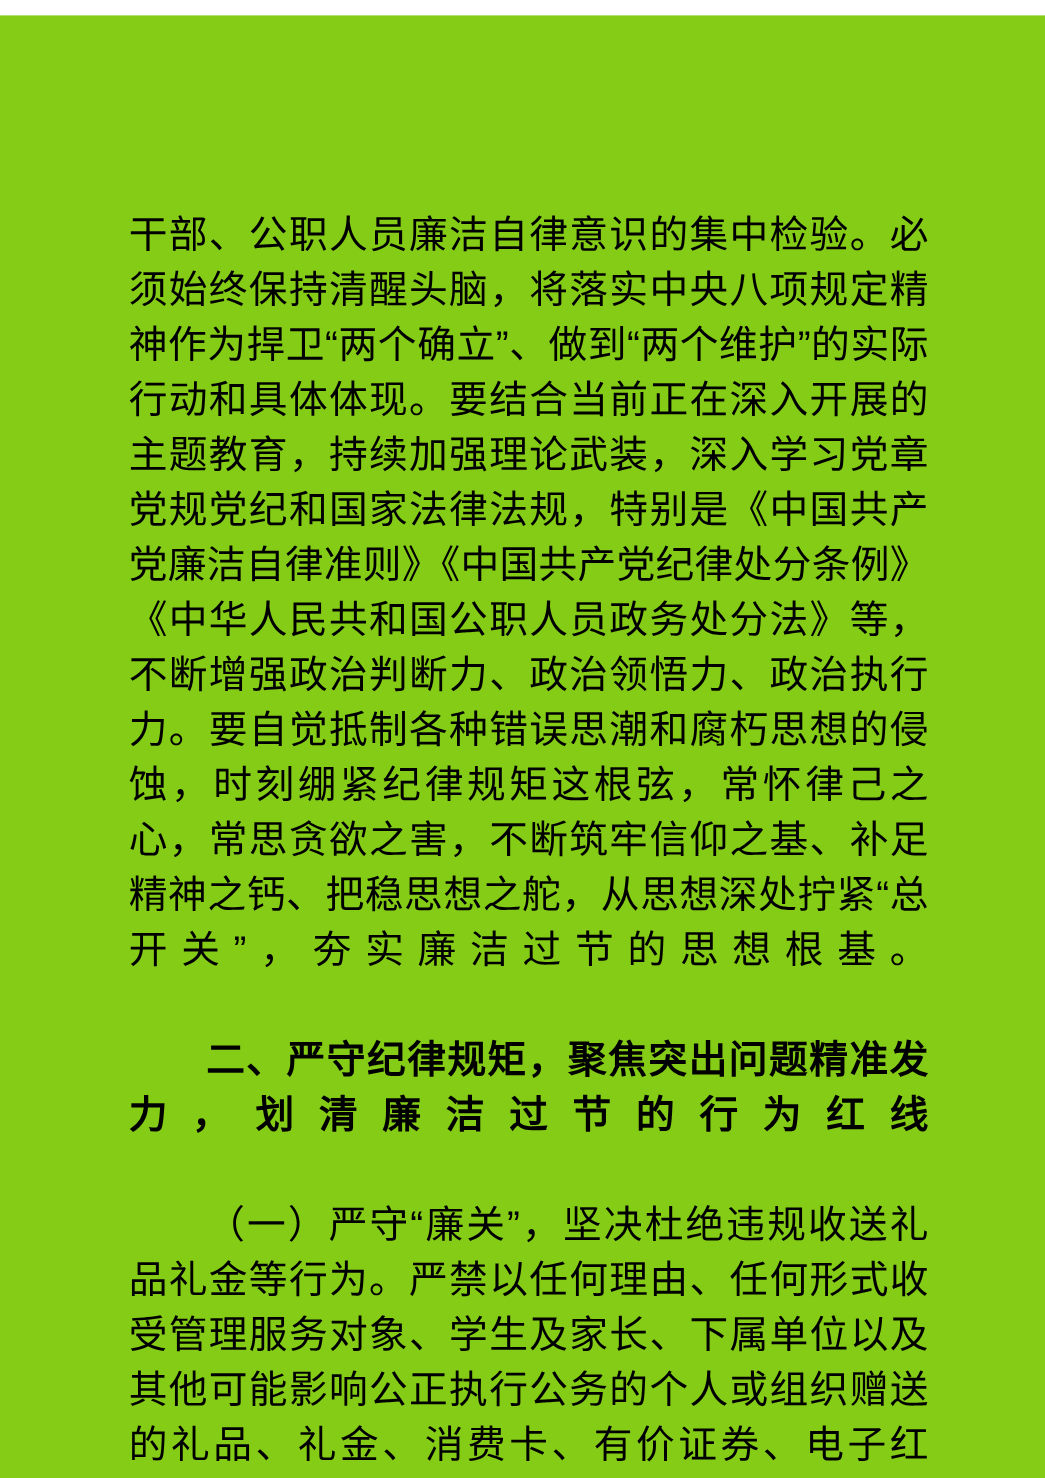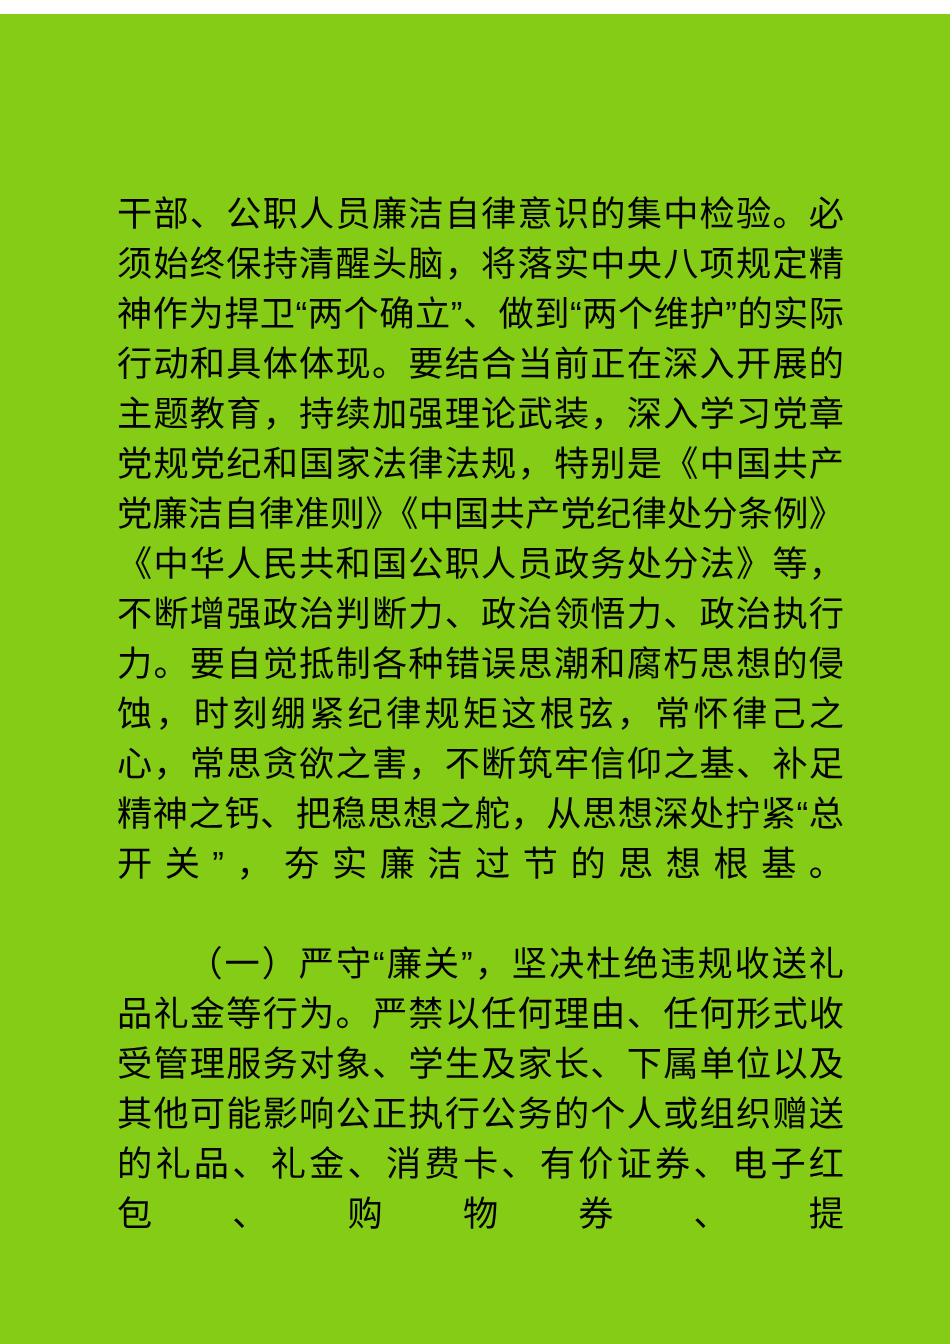--- a/index.html
+++ b/index.html
@@ -67,18 +67,19 @@
   }
 </style>
 </head>
 <body>
 
 <div class="page">
   <div class="doc-body">
 
     <p class="para continuation">干部、公职人员廉洁自律意识的集中检验。必须始终保持清醒头脑，将落实中央八项规定精神作为捍卫“两个确立”、做到“两个维护”的实际行动和具体体现。要结合当前正在深入开展的主题教育，持续加强理论武装，深入学习党章党规党纪和国家法律法规，特别是《中国共产党廉洁自律准则》《中国共产党纪律处分条例》《中华人民共和国公职人员政务处分法》等，不断增强政治判断力、政治领悟力、政治执行力。要自觉抵制各种错误思潮和腐朽思想的侵蚀，时刻绷紧纪律规矩这根弦，常怀律己之心，常思贪欲之害，不断筑牢信仰之基、补足精神之钙、把稳思想之舵，从思想深处拧紧“总开关”，夯实廉洁过节的思想根基。</p>
 
+    <p class="para heading">二、严守纪律规矩，聚焦突出问题精准发力，划清廉洁过节的行为红线</p>
 
 
     <p class="para indent">（一）严守“廉关”，坚决杜绝违规收送礼品礼金等行为。严禁以任何理由、任何形式收受管理服务对象、学生及家长、下属单位以及其他可能影响公正执行公务的个人或组织赠送的礼品、礼金、消费卡、有价证券、电子红包、购物券、提</p>
 
   </div>
 </div>
 
 </body></html>

